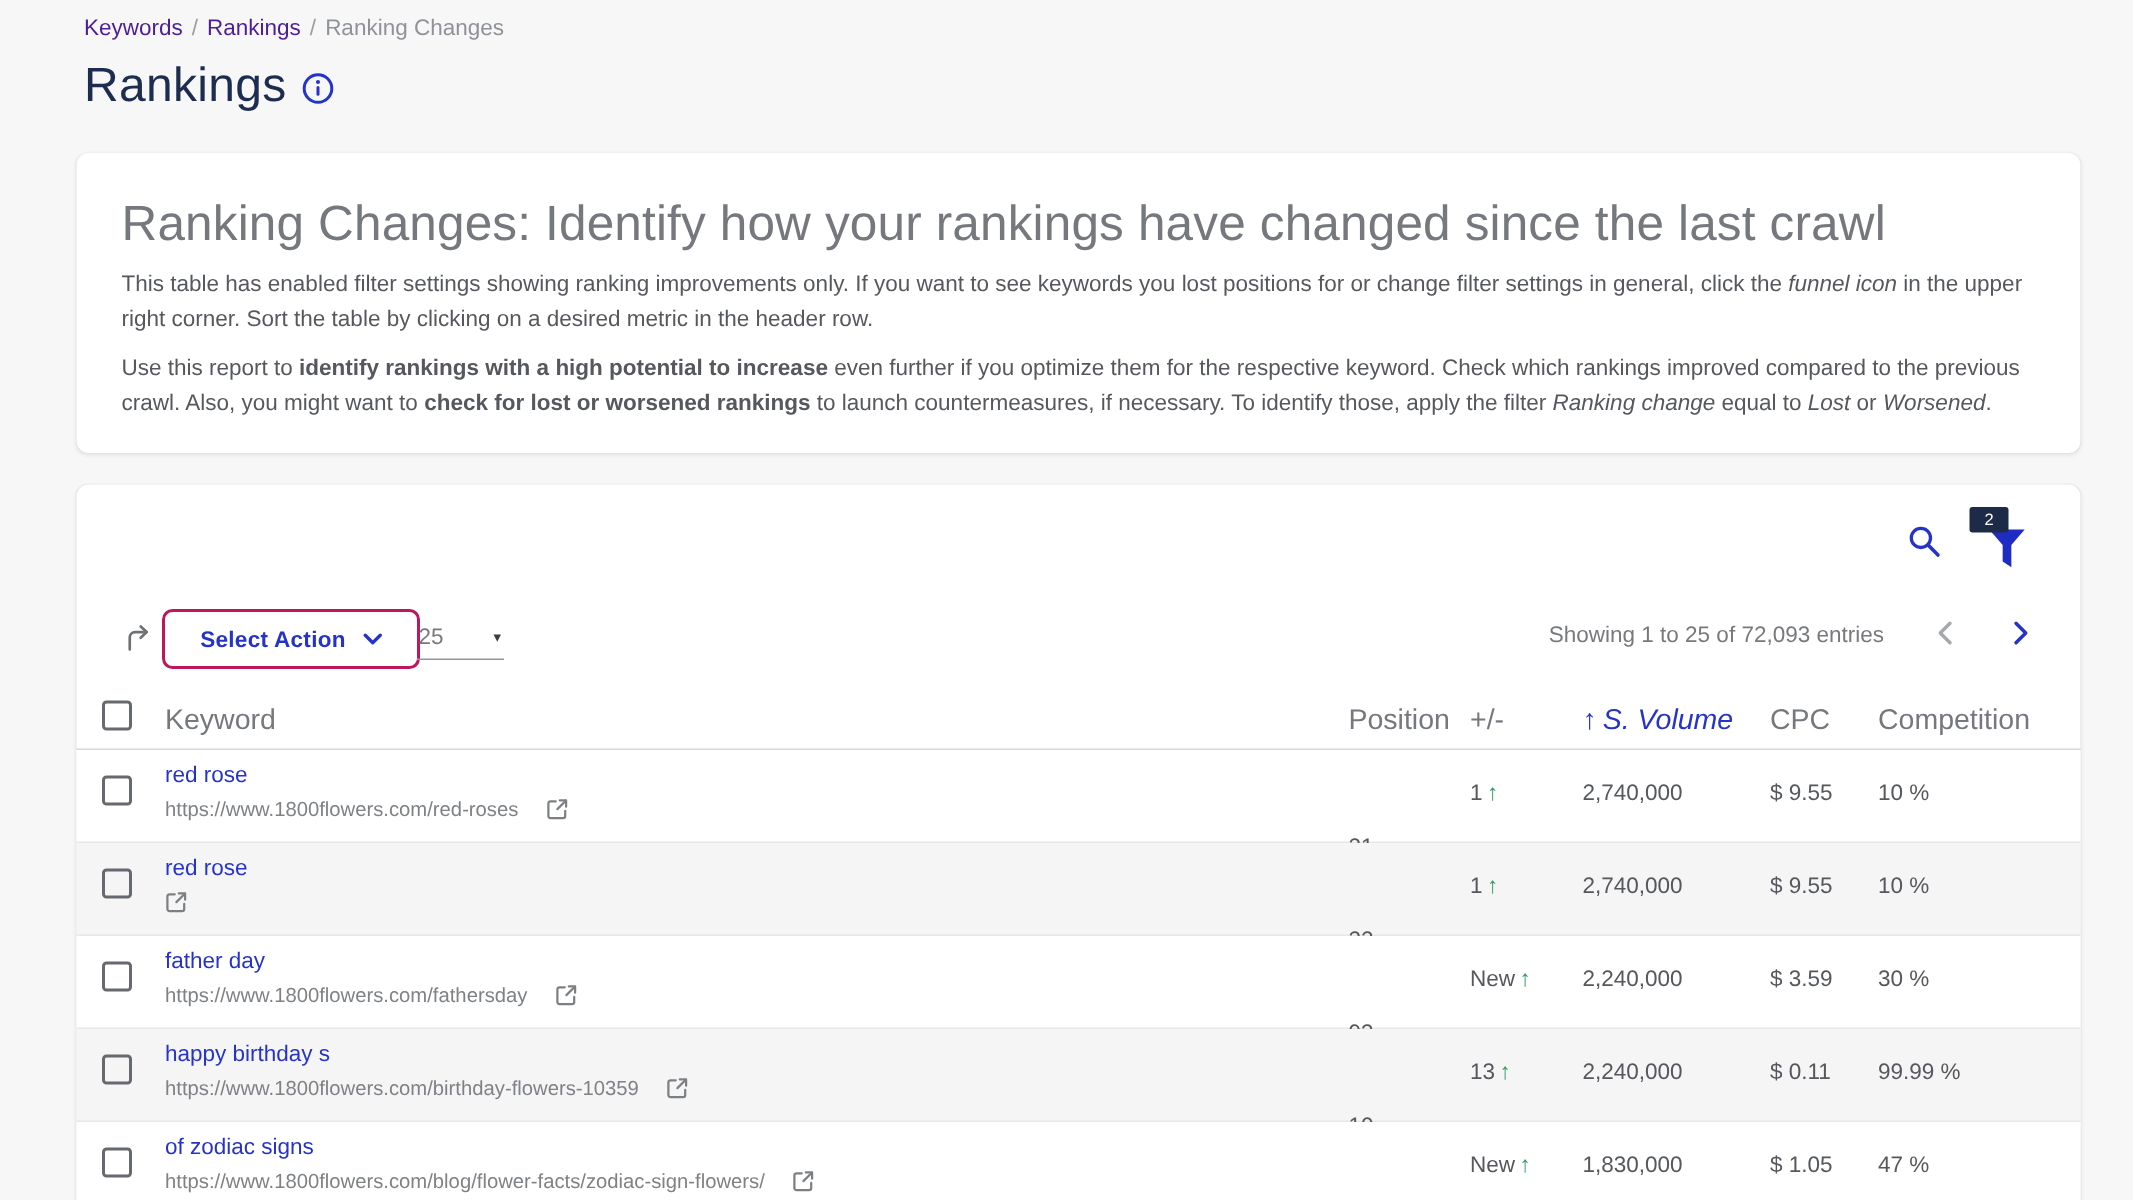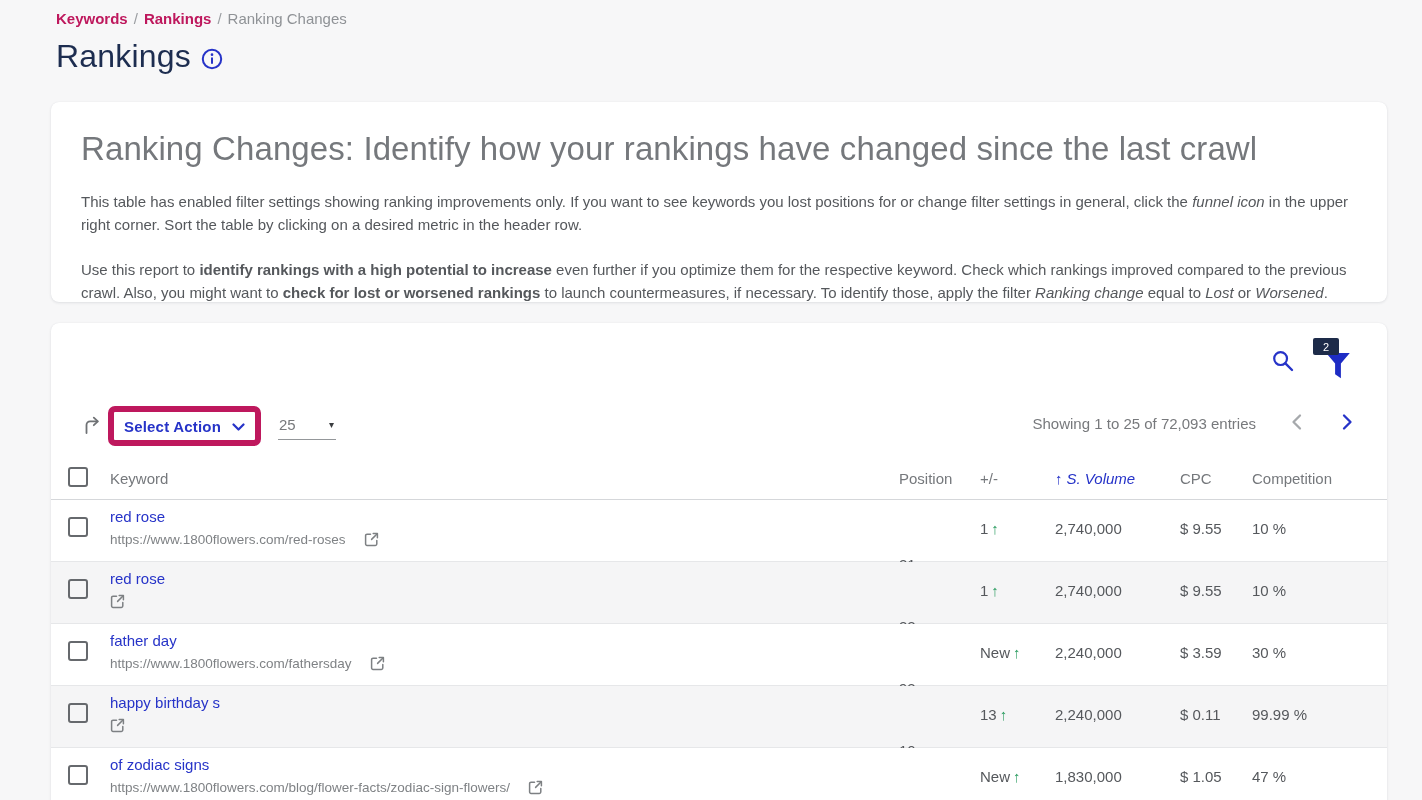--- a/index.html
+++ b/index.html
@@ -7,75 +7,75 @@
   body {
     background:#f7f7f8;
     font-family:"Liberation Sans", sans-serif;
     color:#55585c;
     position:relative;
   }
   .app { position:absolute; inset:0; }
 
   
   .breadcrumb { position:absolute; left:56px; top:10px; font-size:15px; color:#9a9da1; }
-  .breadcrumb a { color:#be185d; text-decoration:none; font-weight:700; cursor:pointer; }
+  .breadcrumb a { color:#4c1d95; text-decoration:none; font-weight:400; cursor:pointer; }
   .breadcrumb .sep { color:#9a9da1; margin:0 6px; }
   .breadcrumb .current { color:#8f9296; }
 
   .page-title { position:absolute; left:56px; top:38px; display:flex; align-items:center; gap:10px; }
   .page-title h1 { font-size:32px; font-weight:500; color:#1d2d50; letter-spacing:.2px; }
   .info-btn { display:inline-flex; cursor:pointer; margin-top:4px; }
 
   
   .card {
     position:absolute; left:51px; width:1336px; background:#fff;
     border-radius:8px; box-shadow:0 1px 3px rgba(30,35,60,.10), 0 0 1px rgba(30,35,60,.08);
   }
   .card.intro { top:102px; height:200px; padding:28px 30px; }
   .card.tablecard { top:323px; height:600px; }
 
   
   .intro h2 { font-size:33px; font-weight:400; color:#75787c; letter-spacing:.1px; }
-  .intro p { margin-top:22px; font-size:15px; line-height:23px; color:#55585c; max-width:1280px; }
+  .intro p { margin-top:10px; font-size:15px; line-height:23px; color:#55585c; max-width:1280px; }
   .intro p b { font-weight:700; }
   .intro p em { font-style:italic; }
 
   
   .table-icons { position:absolute; top:26px; right:36px; display:flex; gap:30px; align-items:flex-start; }
   .icon-btn { cursor:pointer; display:inline-flex; }
   .funnel-wrap { position:relative; margin-top:3px; }
   .filter-badge {
     position:absolute; top:-14px; right:12px; min-width:26px; height:17px;
     background:#1d2b49; color:#fff; font-size:11px; font-weight:500;
     display:flex; align-items:center; justify-content:center; border-radius:2px; padding:0 4px;
   }
 
   
   .toolbar { position:absolute; left:0; right:0; top:83px; height:44px; }
   .export-btn { position:absolute; left:30px; top:8px; cursor:pointer; }
   .select-action {
-    position:absolute; left:57px; top:0; width:153px; height:40px;
-    border:6px solid #be185d; border-radius:7px; background:#fff; cursor:pointer;
+    position:absolute; left:57px; top:0; width:172px; height:40px;
+    border:2px solid #be185d; border-radius:7px; background:#fff; cursor:pointer;
     display:flex; align-items:center; justify-content:center; gap:11px;
     color:#2633c8; font-size:15px; font-weight:600; letter-spacing:.2px;
   }
   .page-size {
     position:absolute; left:227px; top:4px; width:58px; height:30px;
     border-bottom:1px solid #94979a; cursor:pointer;
     display:flex; align-items:center; justify-content:space-between;
     font-size:15px; color:#77797c; padding:0 2px 0 1px;
   }
   .page-size .caret { font-size:10px; color:#3a3d40; }
   .showing { position:absolute; right:131px; top:9px; font-size:15px; color:#77797c; }
   .pager-prev { position:absolute; right:83px; top:7px; cursor:default; }
   .pager-next { position:absolute; right:33px; top:7px; cursor:pointer; }
 
   
   .thead { position:absolute; left:0; right:0; top:137px; height:40px; border-bottom:1px solid #d5d7da; }
-  .thead .col { position:absolute; top:10px; font-size:15px; color:#75787c; cursor:pointer; }
+  .thead .col { position:absolute; top:10px; font-size:19px; color:#75787c; cursor:pointer; }
   .thead .col.sorted { color:#2633c8; font-weight:500;font-style:italic; }
   .checkbox {
     width:20px; height:20px; border:2px solid #66696d; border-radius:3px;
     background:transparent; cursor:pointer;
   }
   .thead .checkbox { position:absolute; left:17px; top:7px; }
 
   .rows { position:absolute; left:0; right:0; top:177px; }
   .trow { position:relative; height:62px; border-bottom:1px solid #e6e7e9; background:#fff; }
   .trow.alt { background:#f5f5f6; }
@@ -248,20 +248,21 @@
         <span class="cell c-chg"><span>New</span><span class="up">↑</span></span>
         <span class="cell c-vol">2,240,000</span>
         <span class="cell c-cpc">$ 3.59</span>
         <span class="cell c-cmp">30 %</span>
       </div>
 
       <div class="trow alt">
         <span class="checkbox"></span>
         <a class="kw">happy birthday s</a>
         <span class="url">
+            <span>https://www.1800flowers.com/birthday-flowers-10359</span>
             <span class="ext">
               <svg width="15" height="15" viewBox="0 0 15 15">
                 <path d="M12.8 8.6V12a1.4 1.4 0 0 1-1.4 1.4H3A1.4 1.4 0 0 1 1.6 12V3.6A1.4 1.4 0 0 1 3 2.2h3.5" fill="none" stroke="#7d8083" stroke-width="1.5" stroke-linecap="round"></path>
                 <path d="M9.2 1.6h4.2v4.2" fill="none" stroke="#7d8083" stroke-width="1.5" stroke-linecap="round" stroke-linejoin="round"></path>
                 <path d="M13.2 1.8 7.6 7.4" fill="none" stroke="#7d8083" stroke-width="1.5" stroke-linecap="round"></path>
               </svg>
             </span>
           </span>
         <span class="cell c-pos">10</span>
         <span class="cell c-chg"><span>13</span><span class="up">↑</span></span>

